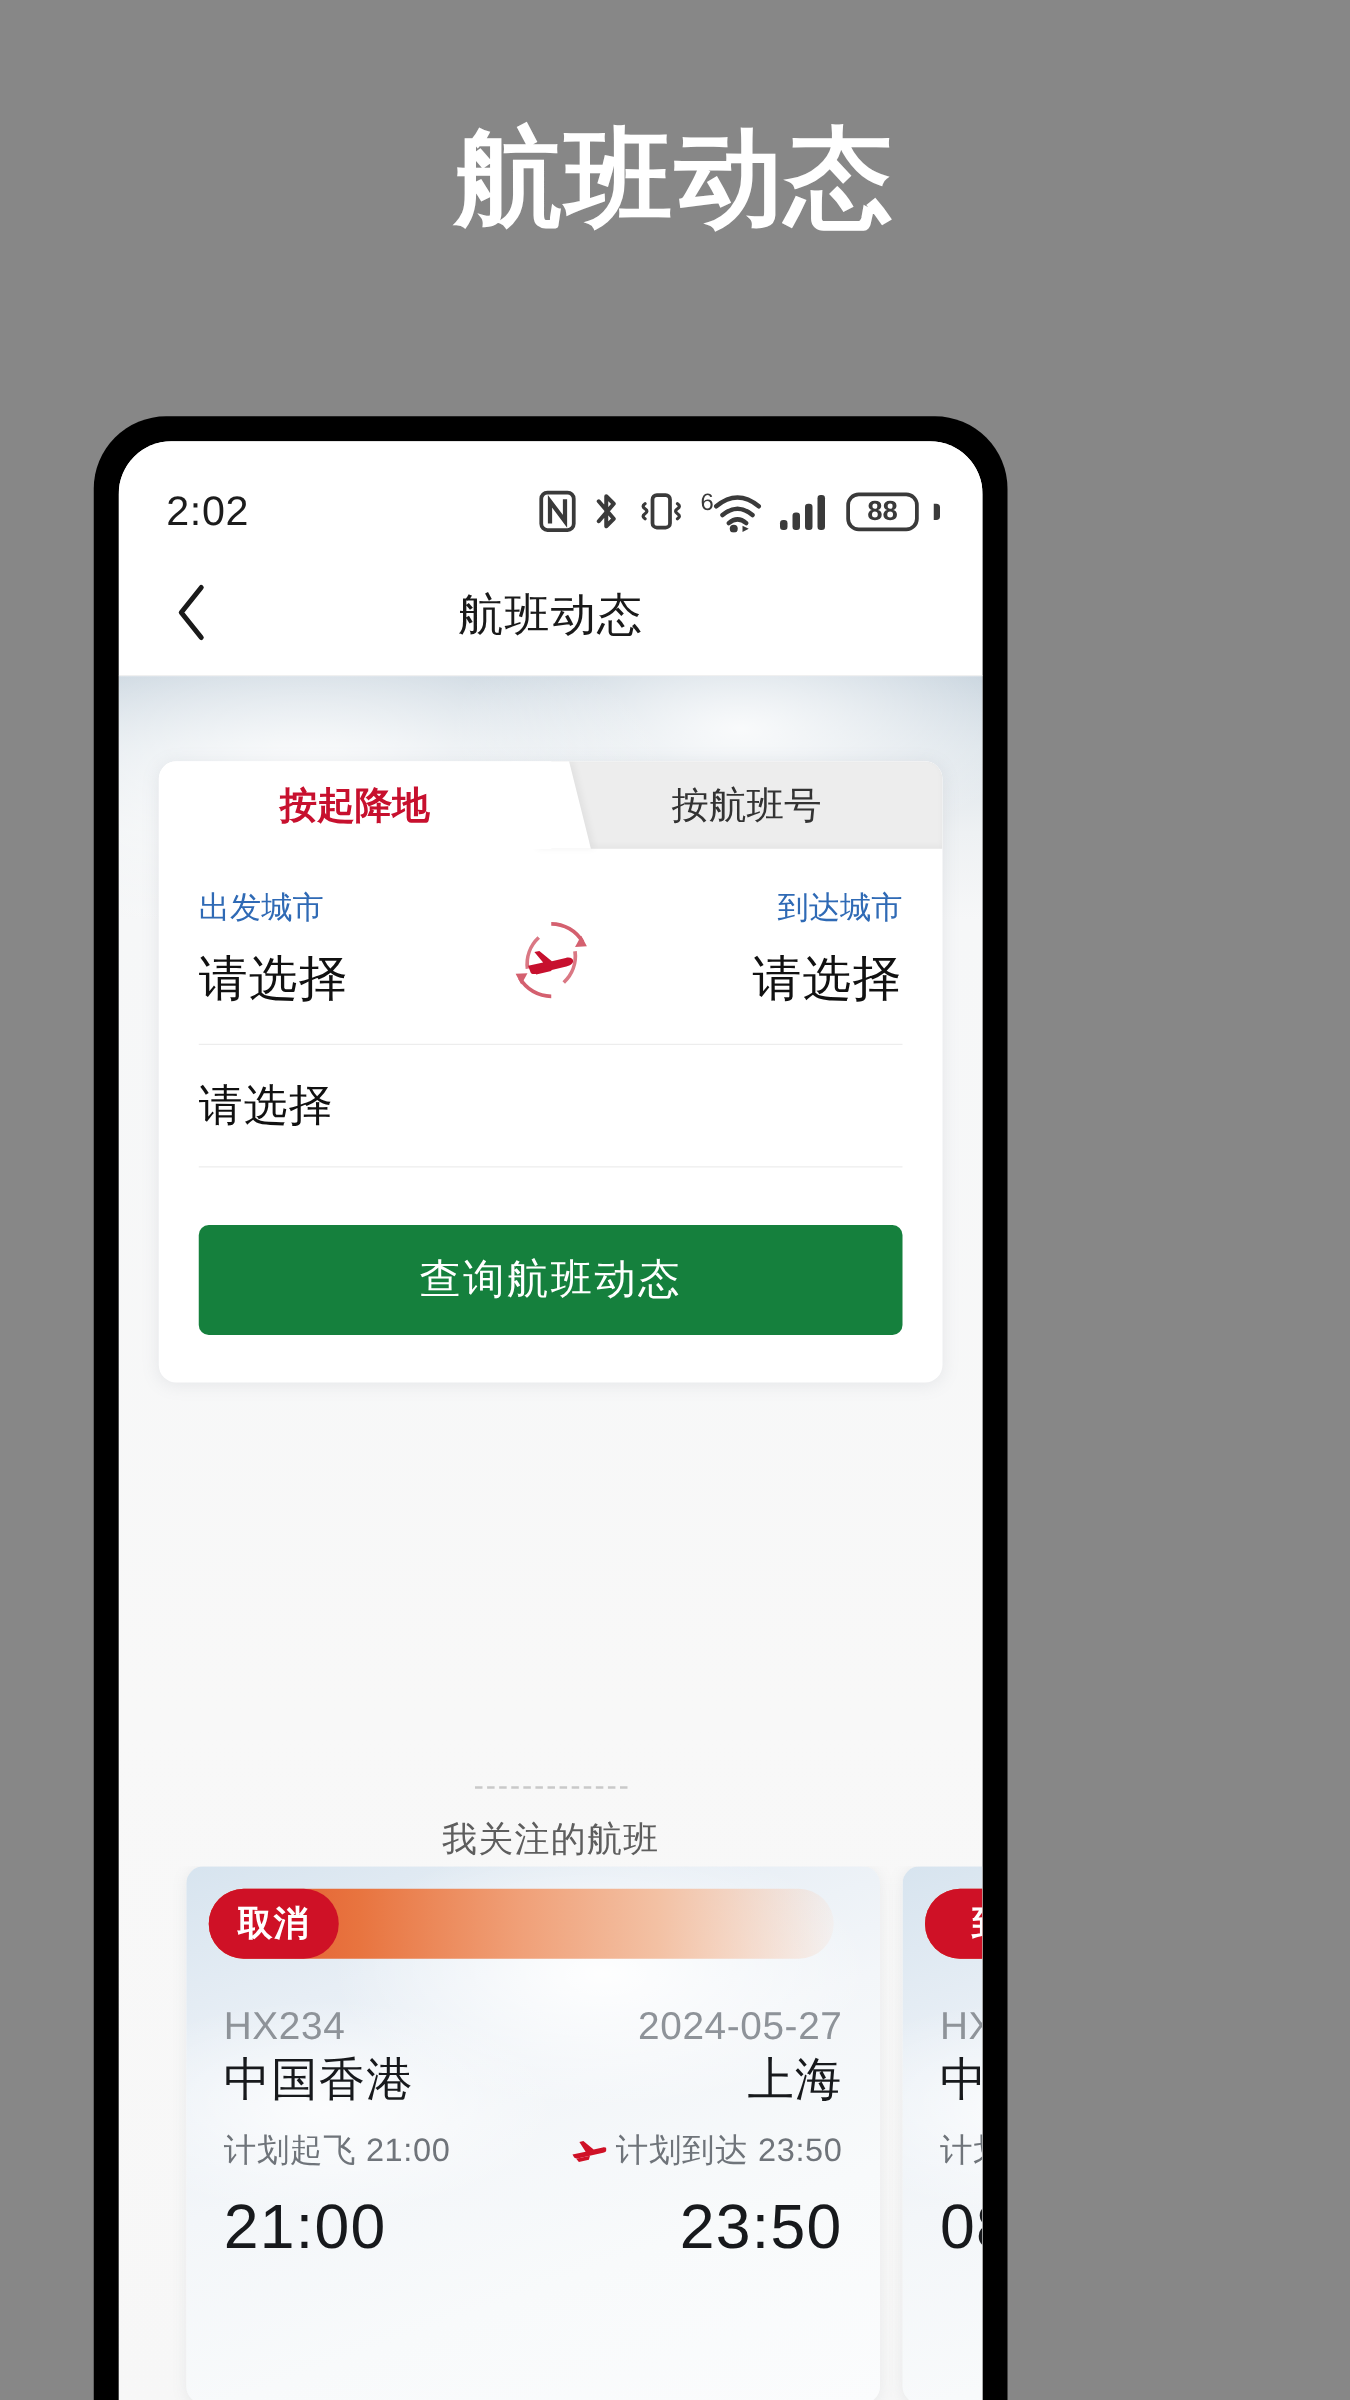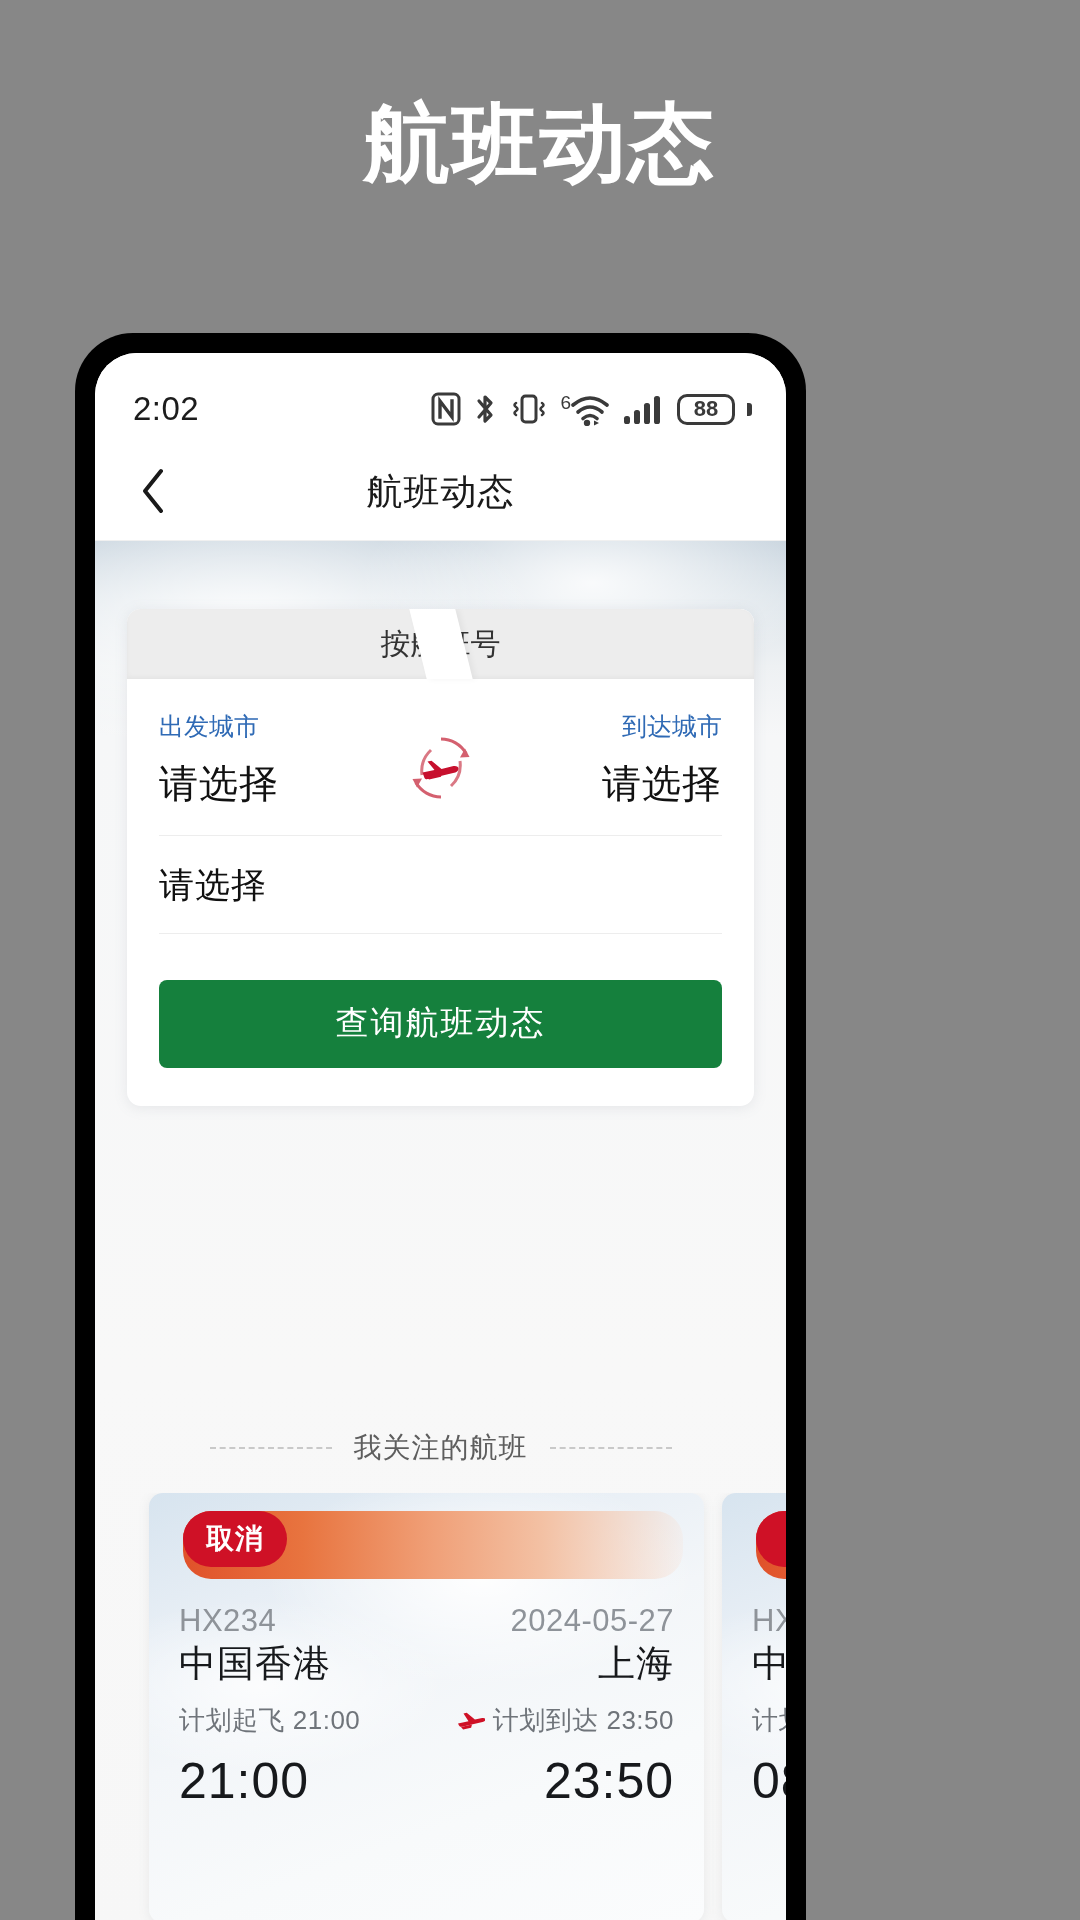--- a/index.html
+++ b/index.html
@@ -280,20 +280,21 @@
   
   .section-divider {
     position: absolute;
     left: 0;
     top: 888px;
     width: 691px;
     display: flex;
     align-items: center;
     justify-content: center;
     gap: 22px;
+    flex-direction: column;
   }
   .dash-line {
     width: 122px;
     height: 0;
     border-top: 2px dashed #c9c9c9;
   }
   .section-title {
     font-size: 28px;
     color: #5e5e5e;
     letter-spacing: 1px;
@@ -321,24 +322,24 @@
     position: relative;
     background:
       radial-gradient(ellipse 300px 150px at 60% 20%, rgba(255,255,255,0.95), rgba(255,255,255,0) 72%),
       radial-gradient(ellipse 260px 120px at 20% 45%, rgba(255,255,255,0.8), rgba(255,255,255,0) 72%),
       linear-gradient(160deg, #d7e4ef 0%, #e7eef5 22%, #f3f6f9 45%, #f8fafb 70%, #fbfcfd 100%);
     box-shadow: 0 2px 12px rgba(120,130,140,0.12);
   }
 
   .status-pill-bar {
     position: absolute;
-    left: 34px;
+    left: 18px;
     top: 18px;
     width: 500px;
-    height: 68px;
+    height: 56px;
     border-radius: 28px;
     background: linear-gradient(90deg, #e0512a 0%, #e8743f 24%, #f0a078 50%, #f3c1a4 72%, rgba(248,226,214,0.25) 100%);
   }
   .status-pill {
     position: absolute;
     left: 0;
     top: 0;
     height: 56px;
     min-width: 104px;
     padding: 0 22px;
@@ -484,20 +485,23 @@
         </span>
       </div>
       <div class="nav-title">航班动态</div>
     </div>
 
     <div class="page-body">
 
       <div class="search-card">
 
         <div class="tabs">
+          <div class="tab tab-active">
+            <span>按起降地</span>
+          </div>
           <div class="tab-slant"></div>
           <div class="tab tab-inactive">
             <span>按航班号</span>
           </div>
         </div>
 
         <div class="card-inner">
 
           <div class="city-row">
             <div class="city-col">

